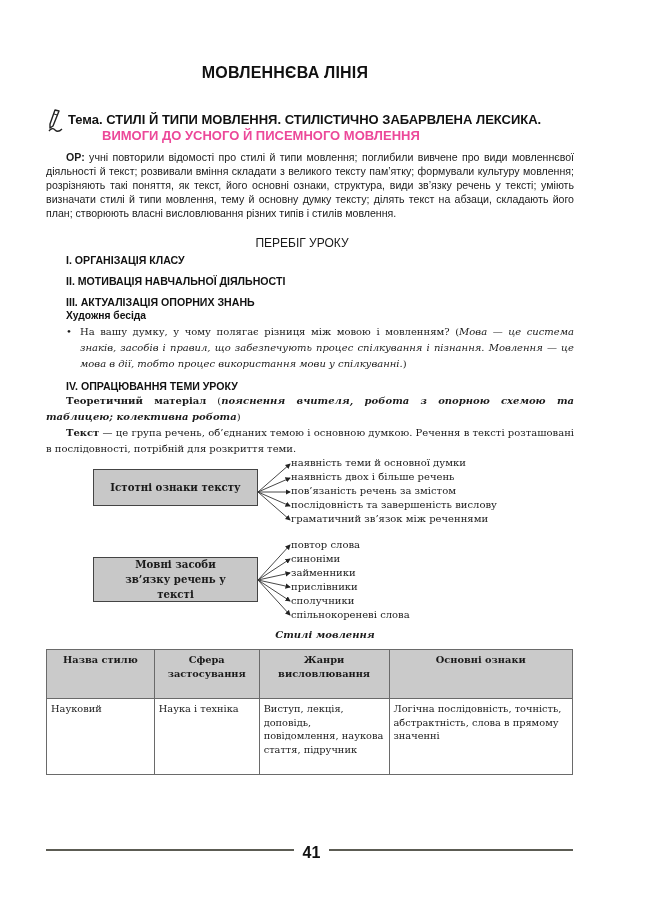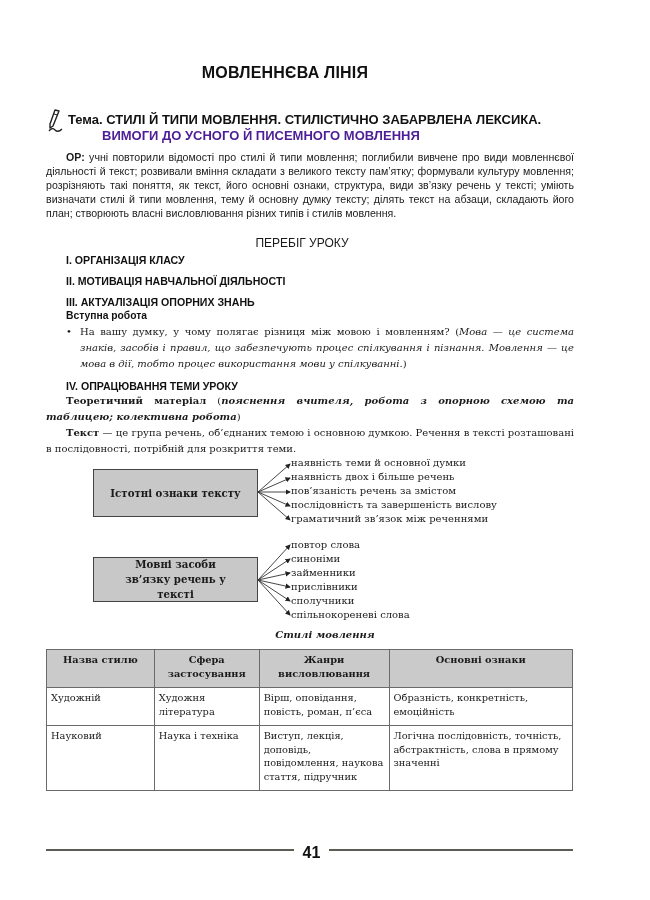--- a/index.html
+++ b/index.html
@@ -5,21 +5,21 @@
     * { box-sizing: border-box; margin: 0; padding: 0; }
     html, body { width: 650px; height: 900px; background: #ffffff; overflow: hidden; }
     body { position: relative; color: #1a1a1a; font-family: "DejaVu Serif", serif; }
 
     #title { position: absolute; left: 0; width: 570px; top: 64px; text-align: center;
       font-family: "Liberation Sans", sans-serif; font-weight: bold; font-size: 16px; letter-spacing: 0.2px; color: #111; }
 
     #topic { position: absolute; left: 46px; top: 108px; width: 560px; }
     #topic .pen { position: absolute; left: 0; top: 0; width: 24px; height: 26px; }
     #topic .line1 { position: absolute; left: 22px; top: 4px; font-family: "Liberation Sans", sans-serif; font-weight: bold; font-size: 13px; color: #111; white-space: nowrap; }
-    #topic .line2 { position: absolute; left: 56px; top: 20px; font-family: "Liberation Sans", sans-serif; font-weight: bold; font-size: 13px; color: #4c1d95; white-space: nowrap; }
+    #topic .line2 { position: absolute; left: 56px; top: 20px; font-family: "Liberation Sans", sans-serif; font-weight: bold; font-size: 13px; color: #ec4899; white-space: nowrap; }
 
     #objectives { position: absolute; left: 46px; top: 151px; width: 528px;
       font-family: "Liberation Sans", sans-serif; font-size: 10.6px; line-height: 13.9px; text-align: justify; text-indent: 20px; color: #1a1a1a; }
     #objectives b { font-weight: bold; }
 
     #course { position: absolute; left: 0; width: 604px; top: 236px; text-align: center;
       font-family: "Liberation Sans", sans-serif; font-size: 12px; color: #1a1a1a; }
 
     .sec { position: absolute; left: 66px; font-family: "Liberation Sans", sans-serif; font-weight: bold; font-size: 10.6px; color: #111; white-space: nowrap; }
     #s1 { top: 254px; }
@@ -36,31 +36,31 @@
     #theory { position: absolute; left: 46px; top: 393px; width: 528px;
       font-family: "DejaVu Serif", serif; font-size: 10px; line-height: 16px; text-indent: 20px; text-align: justify; }
     #theory b { font-weight: bold; }
     #theory i { font-style: italic; font-weight: bold; }
     #textdef { position: absolute; left: 46px; top: 425px; width: 528px;
       font-family: "DejaVu Serif", serif; font-size: 10px; line-height: 16px; text-indent: 20px; text-align: justify; }
     #textdef b { font-weight: bold; }
 
     .diag-box { position: absolute; background: #c8c8c8; border: 1px solid #444; display: flex; align-items: center; justify-content: center; text-align: center;
       font-family: "DejaVu Serif", serif; font-weight: bold; font-size: 10.2px; line-height: 15px; color: #1a1a1a; }
-    #box1 { left: 93px; top: 469px; width: 165px; height: 48px; }
+    #box1 { left: 93px; top: 469px; width: 165px; height: 37px; }
     #box2 { left: 93px; top: 557px; width: 165px; height: 45px; }
     .diag-item { position: absolute; left: 291px; font-family: "DejaVu Serif", serif; font-size: 10px; color: #1a1a1a; white-space: nowrap; }
     svg.arrows { position: absolute; left: 0; top: 0; width: 650px; height: 900px; pointer-events: none; }
 
     #table-caption { position: absolute; left: 0; width: 650px; top: 629px; text-align: center;
       font-family: "DejaVu Serif", serif; font-style: italic; font-weight: bold; font-size: 10px; color: #1a1a1a; }
 
     #styles-table { position: absolute; left: 46px; top: 649px; width: 527px; border-collapse: collapse;
       font-family: "DejaVu Serif", serif; font-size: 9.8px; line-height: 13.5px; color: #1a1a1a; }
-    #styles-table th, #styles-table td { border: 1px solid #6a6a6a; vertical-align: top; padding: 3px 4px 7px 4px; text-align: left; }
+    #styles-table th, #styles-table td { border: 1px solid #6a6a6a; vertical-align: top; padding: 3px 4px 18px 4px; text-align: left; }
     #styles-table th { background: #cacaca; font-weight: bold; text-align: center; }
     #styles-table col.c1 { width: 108px; }
     #styles-table col.c2 { width: 105px; }
     #styles-table col.c3 { width: 130px; }
     #styles-table col.c4 { width: 184px; }
 
     #footer { position: absolute; left: 46px; top: 844px; width: 527px; height: 12px; }
     #footer .rule { position: absolute; top: 5px; height: 2px; background: #5c5c54; }
     #footer .r1 { left: 0; width: 248px; }
     #footer .r2 { left: 283px; width: 244px; }
@@ -82,21 +82,21 @@
   <div class="line2">ВИМОГИ ДО УСНОГО Й ПИСЕМНОГО МОВЛЕННЯ</div>
 </div>
 
 <div id="objectives"><b>ОР:</b><span> учні повторили відомості про стилі й типи мовлення; поглибили вивчене про види мовленнєвої діяльності й текст; розвивали вміння складати з великого тексту пам’ятку; формували культуру мовлення; розрізняють такі поняття, як текст, його основні ознаки, структура, види зв’язку речень у тексті; уміють визначати стилі й типи мовлення, тему й основну думку тексту; ділять текст на абзаци, складають його план; створюють власні висловлювання різних типів і стилів мовлення.</span></div>
 
 <div id="course">ПЕРЕБІГ УРОКУ</div>
 
 <div id="s1" class="sec">I. ОРГАНІЗАЦІЯ КЛАСУ</div>
 <div id="s2" class="sec">II. МОТИВАЦІЯ НАВЧАЛЬНОЇ ДІЯЛЬНОСТІ</div>
 <div id="s3" class="sec">III. АКТУАЛІЗАЦІЯ ОПОРНИХ ЗНАНЬ</div>
-<div id="sub1">Вступна робота</div>
+<div id="sub1">Художня бесіда</div>
 
 <div id="bullet">
   <span class="dot">•</span><span>На вашу думку, у чому полягає різниця між мовою і мовленням? (</span><i>Мова — це система знаків, засобів і правил, що забезпечують процес спілкування і пізнання. Мовлення — це мова в дії, тобто процес використання мови у спілкуванні.</i><span>)</span>
 </div>
 
 <div id="s4" class="sec">IV. ОПРАЦЮВАННЯ ТЕМИ УРОКУ</div>
 
 <div id="theory"><b>Теоретичний матеріал</b><span> (</span><i>пояснення вчителя, робота з опорною схемою та таблицею; колективна робота</i><span>)</span></div>
 
 <div id="textdef"><b>Текст</b><span> — це група речень, об’єднаних темою і основною думкою. Речення в тексті розташовані в послідовності, потрібній для розкриття теми.</span></div>
@@ -152,26 +152,20 @@
   <thead>
     <tr>
       <th>Назва стилю</th>
       <th>Сфера застосування</th>
       <th>Жанри висловлювання</th>
       <th>Основні ознаки</th>
     </tr>
   </thead>
   <tbody>
     <tr>
-      <td>Художній</td>
-      <td>Художня література</td>
-      <td>Вірш, оповідання, повість, роман, п’єса</td>
-      <td>Образність, конкретність, емоційність</td>
-    </tr>
-    <tr>
       <td>Науковий</td>
       <td>Наука і техніка</td>
       <td>Виступ, лекція, доповідь, повідомлення, наукова стаття, підручник</td>
       <td>Логічна послідовність, точність, абстрактність, слова в прямому значенні</td>
     </tr>
   </tbody>
 </table>
 
 <div id="footer">
   <div class="rule r1"></div>

